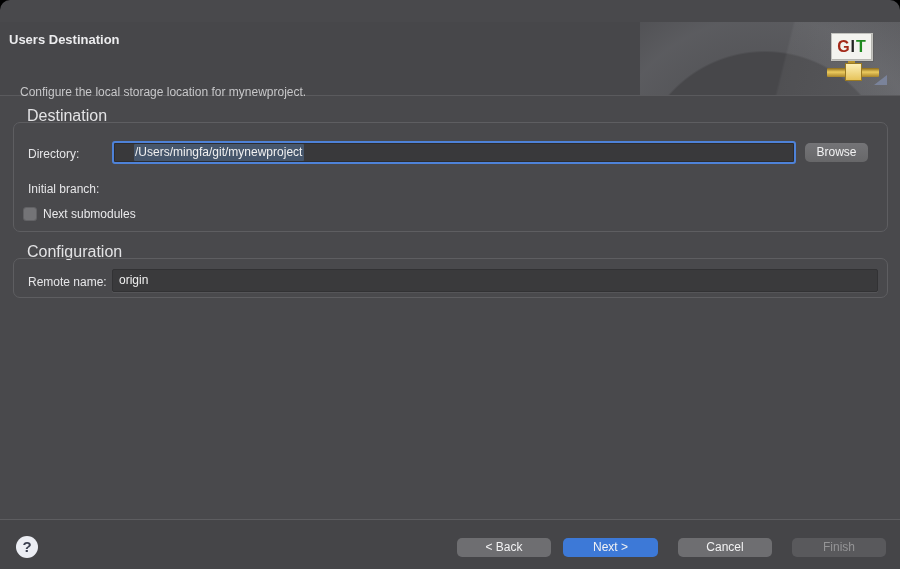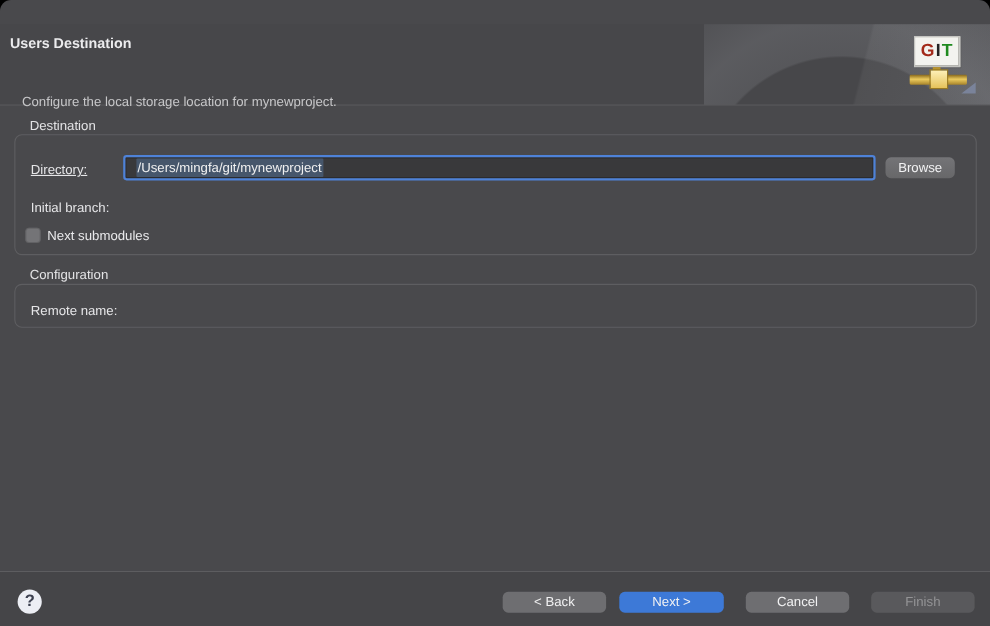--- a/index.html
+++ b/index.html
@@ -34,29 +34,29 @@
     letter-spacing:1px;line-height:1;}
   .git-g{color:#a32a1a;} .git-i{color:#232323;} .git-t{color:#1f8a1f;}
   .git-stem{position:absolute;left:21px;top:30px;width:7px;height:5px;background:#b7942f;}
   .git-pipe{position:absolute;left:0px;top:37px;width:52px;height:9px;border-radius:1px;
     background:linear-gradient(180deg,#8a6a1c,#eccb5e 45%,#a8842a);}
   .git-cube{position:absolute;left:18px;top:32px;width:15px;height:16px;border:1px solid #9a7a22;
     background:linear-gradient(180deg,#fdf0b8,#e6c35a);}
   .git-tri{position:absolute;right:-4px;top:44px;width:0;height:0;
     border-left:13px solid transparent;border-bottom:10px solid #7e88a2;opacity:.85;}
   
-  .group-label{position:absolute;font-size:12px;color:#e3e3e5;}
+  .group-label{position:absolute;font-size:16px;color:#e3e3e5;}
   .groupbox{position:absolute;left:13px;width:875px;border:1px solid #5e5e61;border-radius:7px;
     background:transparent;box-sizing:border-box;}
   .field-label{position:absolute;font-size:12px;color:#e6e6e8;}
   
   .text-field{position:absolute;box-sizing:border-box;background:#39393b;color:#f0f0f0;
     font-size:12px;white-space:nowrap;overflow:hidden;}
   .dir-field{left:112px;top:141px;width:684px;height:23px;border:2px solid #4e82d8;border-radius:3px;
-    box-shadow:inset 0 0 0 1px #2c2c2e;line-height:19px;padding-left:10px;}
+    box-shadow:inset 0 0 0 1px #2c2c2e;line-height:19px;padding-left:20px;}
   .dir-field .sel{background:#46566b;padding:1px 2px 2px 1px;border-radius:1px;}
   .remote-field{left:112px;top:269px;width:766px;height:23px;border:1px solid #323234;border-radius:2px;
     box-shadow:0 1px 0 rgba(255,255,255,0.07);line-height:21px;padding-left:6px;background:#3a3a3c;}
   
   .browse-btn{position:absolute;left:805px;top:143px;width:63px;height:19px;border-radius:5px;
     background:linear-gradient(180deg,#747477,#676769);color:#f2f2f3;font-size:12px;
     text-align:center;line-height:19px;}
   
   .popup{position:absolute;left:112px;top:178px;width:763px;height:19px;border-radius:5px;
     background:linear-gradient(180deg,#7f7f83,#6f6f73);box-shadow:inset 0 0 0 1px rgba(0,0,0,0.12);}
@@ -98,35 +98,38 @@
       </div>
       <div class="git-stem"></div>
       <div class="git-pipe"></div>
       <div class="git-cube"></div>
     </div>
   </div>
 
   <div class="group-label" style="left:27px;top:107px;">Destination</div>
   <div class="groupbox" style="top:122px;height:110px;"></div>
 
-  <div class="field-label" style="left:28px;top:147px;text-decoration:underline;">Directory:</div>
+  <div class="field-label" style="left:28px;top:147px;">Directory:</div>
   <div class="text-field dir-field" role="textbox">
     <span class="sel">/Users/mingfa/git/mynewproject</span>
   </div>
   <div class="browse-btn" role="button">Browse</div>
 
   <div class="field-label" style="left:28px;top:182px;">Initial branch:</div>
 
   <div class="checkbox" role="checkbox" aria-checked="false"></div>
   <div class="checkbox-label">Next submodules</div>
 
   <div class="group-label" style="left:27px;top:243px;">Configuration</div>
   <div class="groupbox" style="top:258px;height:40px;"></div>
 
   <div class="field-label" style="left:28px;top:275px;">Remote name:</div>
+  <div class="text-field remote-field" role="textbox">
+    <span>origin</span>
+  </div>
 
   <div class="footer">
     <div class="help-btn" role="button">?</div>
     <div class="btn btn-back" role="button">&lt; Back</div>
     <div class="btn btn-next" role="button">Next &gt;</div>
     <div class="btn btn-cancel" role="button">Cancel</div>
     <div class="btn btn-finish" role="button" aria-disabled="true">Finish</div>
   </div>
 
 </div>

